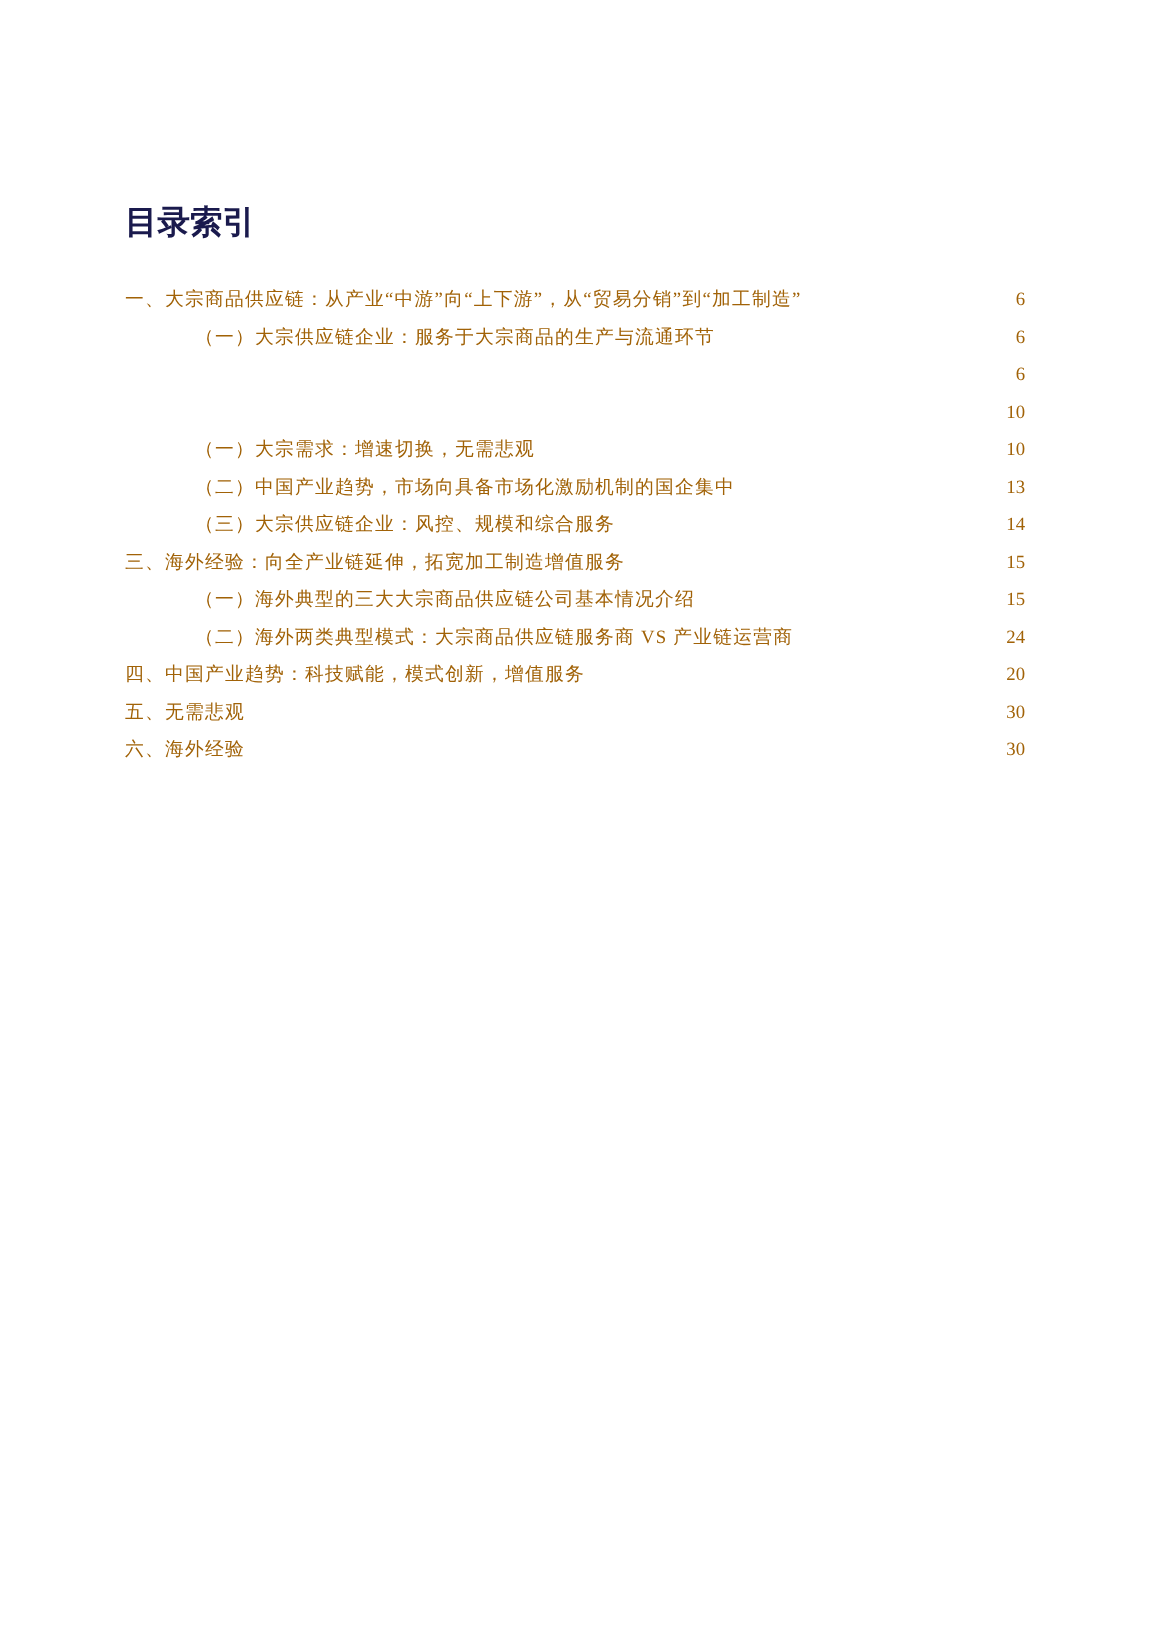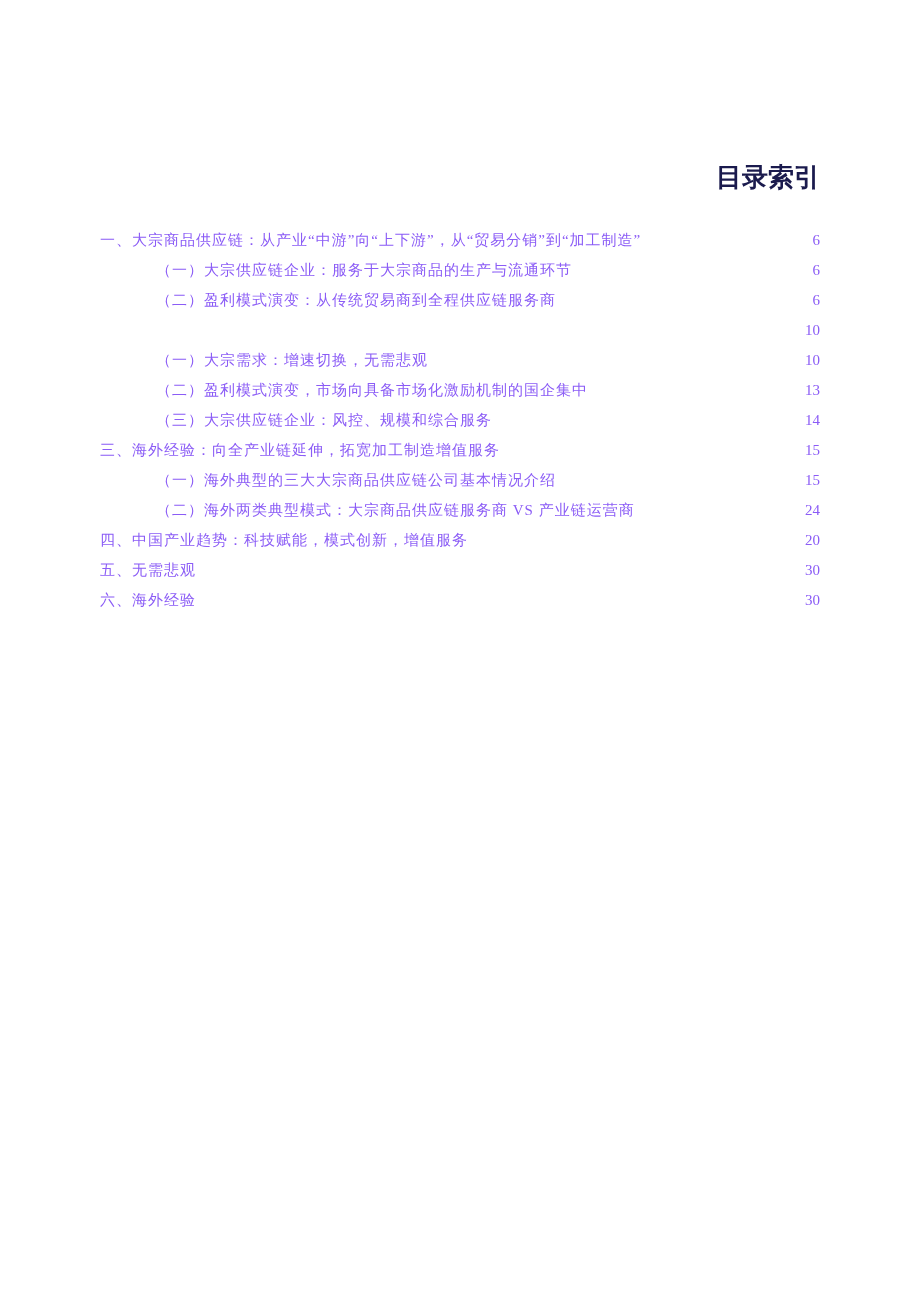--- a/index.html
+++ b/index.html
@@ -11,30 +11,30 @@
       width: 920px;
       height: 1301px;
       background: #ffffff;
       font-family: "SimSun", "宋体", serif;
       position: relative;
     }
     .page {
       padding: 160px 100px 0 100px;
     }
     .title {
-      text-align: right;
+      text-align: left;
       font-size: 26px;
       font-weight: bold;
       color: #1a1a4d;
       margin-bottom: 30px;
       font-family: "SimHei", "黑体", sans-serif;
     }
     .toc-list {
       font-size: 15px;
-      color: #8b5cf6;
+      color: #a16207;
       line-height: 2.0;
       font-family: Liberation Serif, serif;
     }
     .toc-row {
       display: flex;
       align-items: baseline;
       white-space: nowrap;
     }
     .toc-row.level-1 {
       padding-left: 0;
@@ -79,35 +79,34 @@
         <span class="toc-label">一、大宗商品供应链：从产业“中游”向“上下游”，从“贸易分销”到“加工制造”</span>
         <span class="toc-dots"></span>
         <span class="toc-page">6</span>
       </div>
       <div class="toc-row level-2">
         <span class="toc-label">（一）大宗供应链企业：服务于大宗商品的生产与流通环节</span>
         <span class="toc-dots"></span>
         <span class="toc-page">6</span>
       </div>
       <div class="toc-row level-2">
-        <span class="toc-label">（二）盈利模式演变：从传统贸易商到全程供应链服务商</span>
         <span class="toc-dots"></span>
         <span class="toc-page">6</span>
       </div>
       <div class="toc-row level-1">
         <span class="toc-dots"></span>
         <span class="toc-page">10</span>
       </div>
       <div class="toc-row level-2">
         <span class="toc-label">（一）大宗需求：增速切换，无需悲观</span>
         <span class="toc-dots"></span>
         <span class="toc-page">10</span>
       </div>
       <div class="toc-row level-2">
-        <span class="toc-label">（二）盈利模式演变，市场向具备市场化激励机制的国企集中</span>
+        <span class="toc-label">（二）中国产业趋势，市场向具备市场化激励机制的国企集中</span>
         <span class="toc-dots"></span>
         <span class="toc-page">13</span>
       </div>
       <div class="toc-row level-2">
         <span class="toc-label">（三）大宗供应链企业：风控、规模和综合服务</span>
         <span class="toc-dots"></span>
         <span class="toc-page">14</span>
       </div>
       <div class="toc-row level-1">
         <span class="toc-label">三、海外经验：向全产业链延伸，拓宽加工制造增值服务</span>

